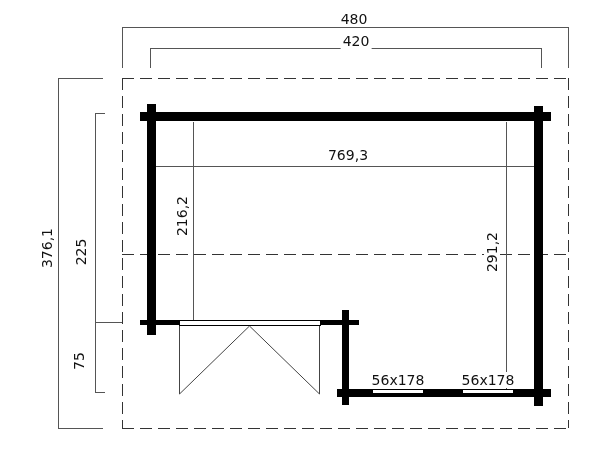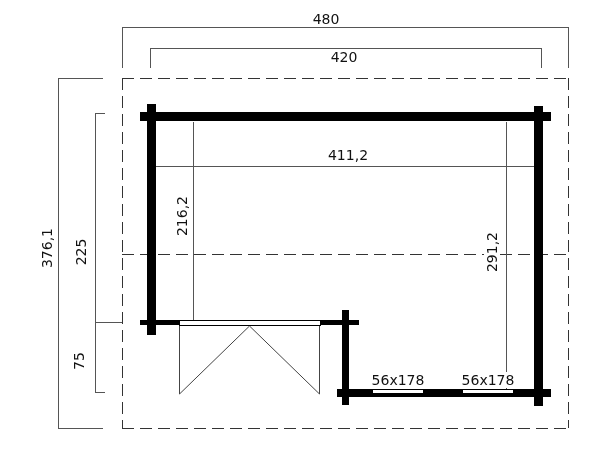--- a/index.html
+++ b/index.html
@@ -62,24 +62,24 @@
   <div class="frame z5" style="left:372px;top:389px;width:52px;height:5px;"></div>
   <div class="frame z5" style="left:462px;top:389px;width:52px;height:5px;"></div>
 
   <svg class="overlay" width="600" height="450">
     <line x1="179.5" y1="326" x2="179.5" y2="394" stroke="#444" stroke-width="1"></line>
     <line x1="179.5" y1="394" x2="249.5" y2="326" stroke="#444" stroke-width="1"></line>
     <line x1="319.5" y1="326" x2="319.5" y2="394" stroke="#444" stroke-width="1"></line>
     <line x1="319.5" y1="394" x2="249.5" y2="326" stroke="#444" stroke-width="1"></line>
   </svg>
 
-  <span class="lbl" style="left:326px;top:19px;">480</span>
-  <span class="lbl" style="left:344px;top:41px;margin-top:16px;">420</span>
+  <span class="lbl" style="left:354px;top:19px;">480</span>
+  <span class="lbl" style="left:356px;top:41px;">420</span>
   <span class="lbl rot" style="left:47px;top:248px;">376,1</span>
   <span class="lbl rot" style="left:81px;top:252px;">225</span>
   <span class="lbl rot" style="left:79px;top:361px;">75</span>
-  <span class="lbl" style="left:348px;top:155px;">411,2</span>
+  <span class="lbl" style="left:348px;top:155px;">769,3</span>
   <span class="lbl rot" style="left:182px;top:216px;">216,2</span>
   <span class="lbl rot" style="left:492px;top:252px;">291,2</span>
   <span class="lbl" style="left:398px;top:380px;">56x178</span>
   <span class="lbl" style="left:488px;top:380px;">56x178</span>
 
 </div>
 
 </body></html>

